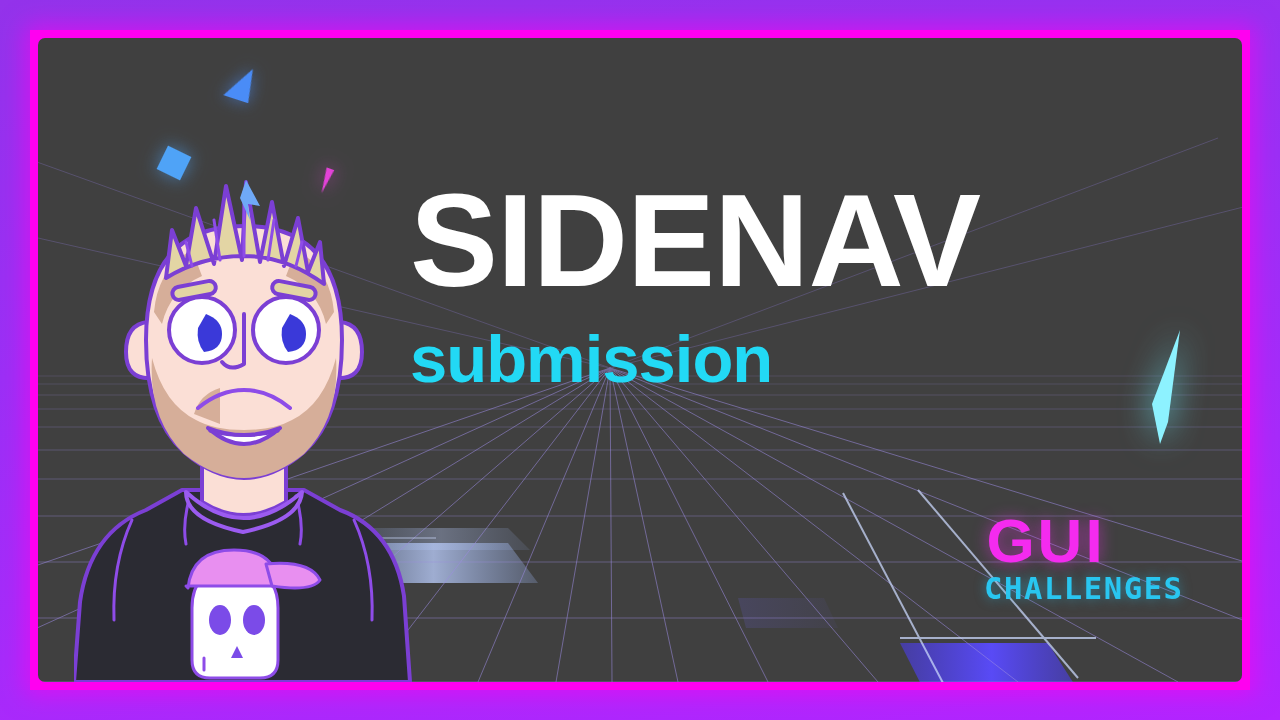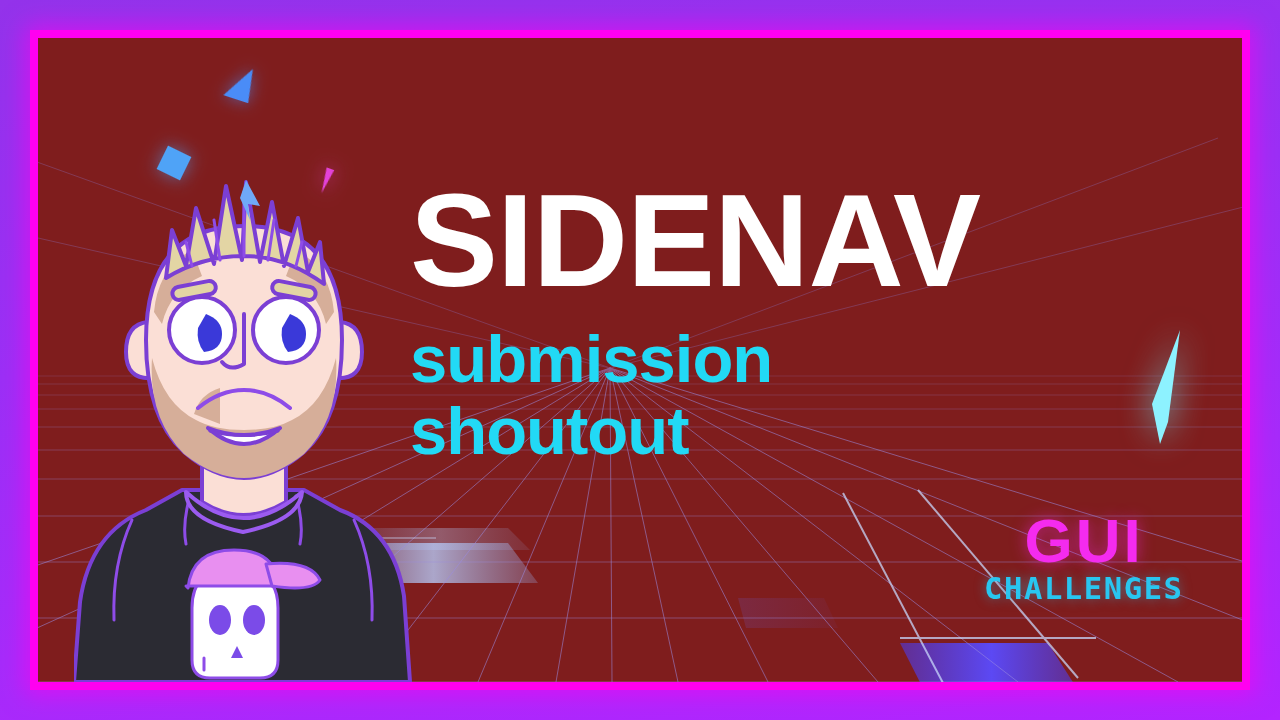--- a/index.html
+++ b/index.html
@@ -17,22 +17,23 @@
   
   #frame{
     position:absolute;
     left:30px; top:30px; right:30px; bottom:30px;
     background:#FF00F0;
     box-shadow:0 0 22px 5px rgba(255,0,240,.55);
   }
   #screen{
     position:absolute;
     left:8px; top:8px; right:8px; bottom:8px;
-    background:#7f1d1d;
+    background:#404040;
     overflow:hidden;
+    border-radius:7px;
   }
 
   
   .grid-layer{position:absolute;inset:0;overflow:hidden;pointer-events:none;}
   .grid-layer svg{position:absolute;inset:0;width:100%;height:100%;display:block;}
 
   
   .shape{position:absolute;}
 
   .tri-blue{
@@ -83,21 +84,20 @@
     font-weight:700;
     letter-spacing:-1px;
     color:#22D9F5;
   }
   #subtitle span{display:block;}
 
   
   #brand{
     position:absolute;
     right:60px; bottom:78px;
-    text-align:center;
   }
   #brand-gui{
     font-size:62px;
     line-height:.9;
     font-weight:700;
     letter-spacing:3px;
     color:#F42BEF;
     text-shadow:0 0 16px rgba(244,43,239,.55);
   }
   #brand-challenges{
@@ -210,21 +210,20 @@
       <div class="shape shard-cyan">
         <svg viewBox="0 0 40 120" aria-hidden="true">
           <polygon points="34,4 22,96 14,118 6,78" fill="#8DF2FF"></polygon>
         </svg>
       </div>
 
       <div id="copy">
         <h1 id="title">SIDENAV</h1>
         <p id="subtitle">
           <span>submission</span>
-          <span>shoutout</span>
         </p>
       </div>
 
       <div id="brand">
         <div id="brand-gui">GUI</div>
         <div id="brand-challenges">CHALLENGES</div>
       </div>
 
       <div id="character">
         <svg viewBox="0 0 340 510" aria-hidden="true">

